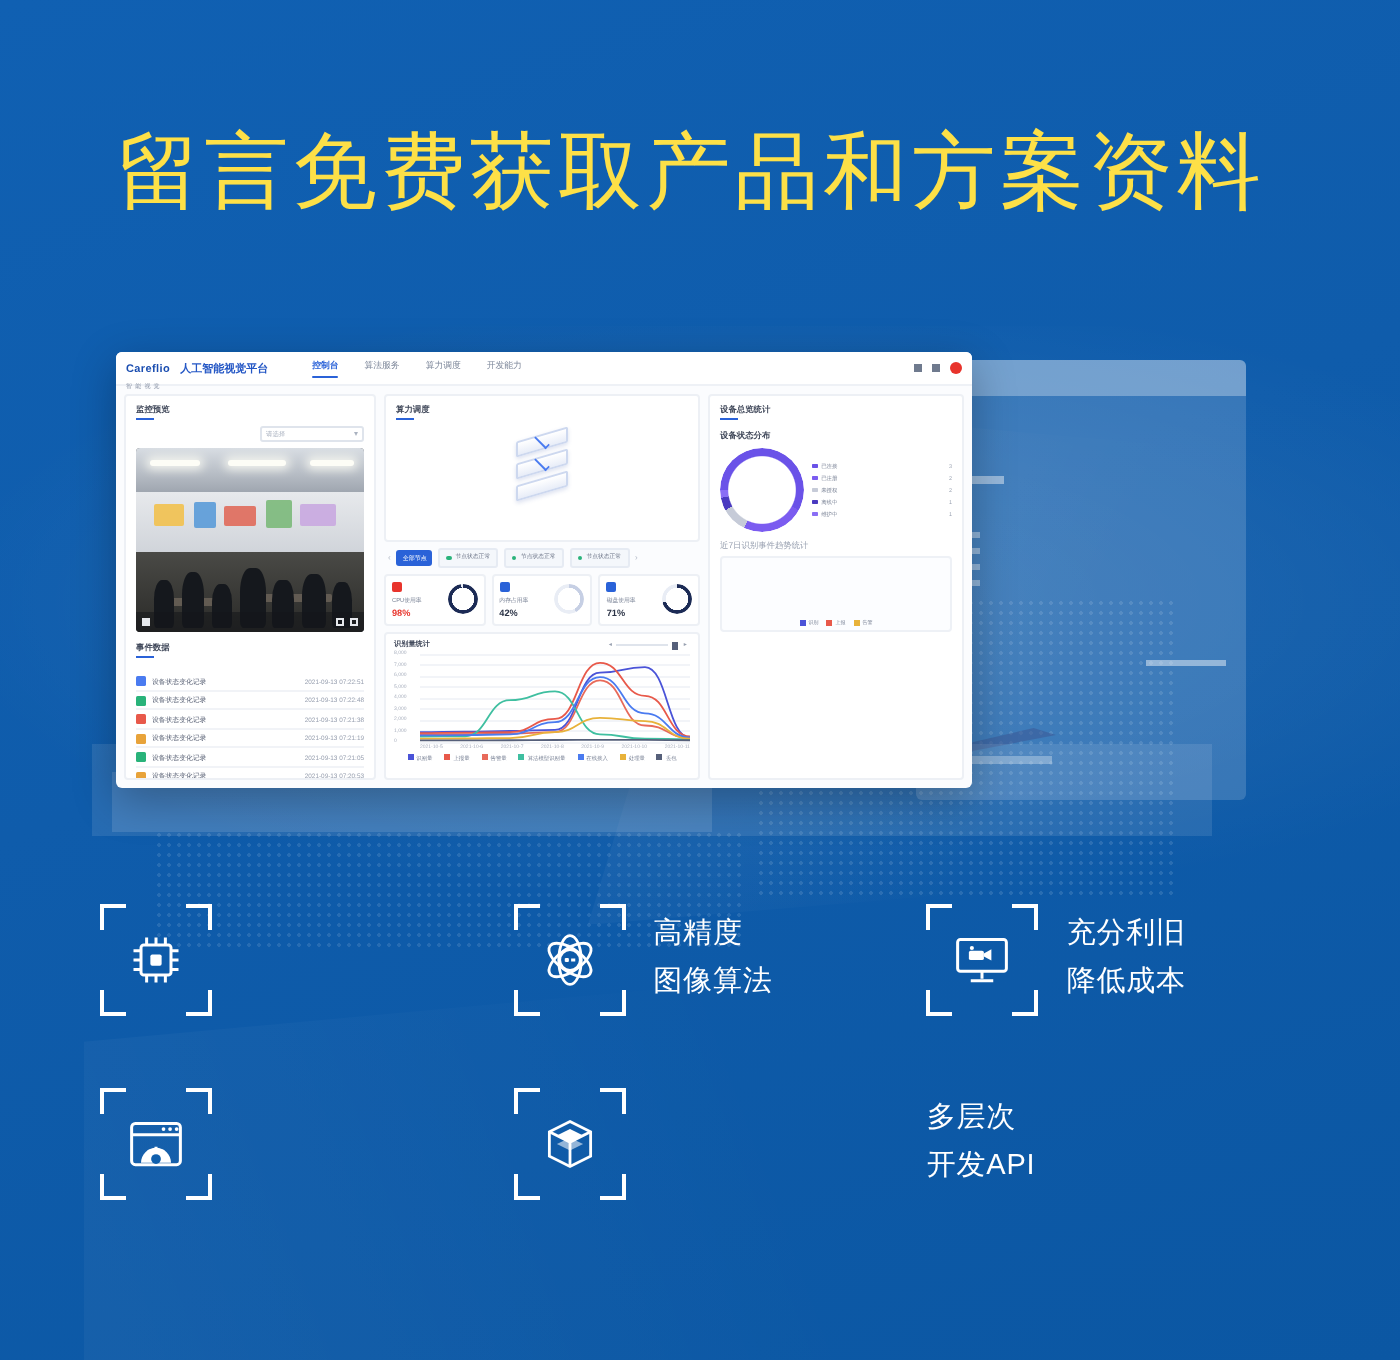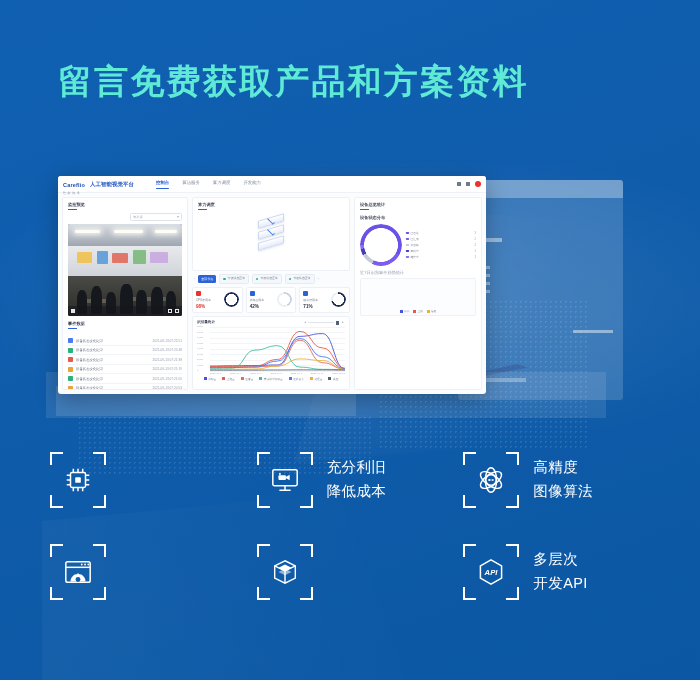--- a/index.html
+++ b/index.html
@@ -41,21 +41,21 @@
   .bg-dots2{
     position:absolute; left:11%; top:61%;
     width:42%; height:9%;
     background-image:radial-gradient(rgba(255,255,255,.10) 1px, transparent 1px);
     background-size:5px 5px;
   }
 
   
   .headline-wrap{ position:absolute; left:58px; top:62px; }
   .headline{
-    color:#5eead4; font-size:34px; font-weight:bold;
+    color:#fde047; font-size:42px; font-weight:normal;
     letter-spacing:2.2px; line-height:1.15; white-space:nowrap;
   }
   .subline{
     margin-top:16px;
     color:#ffffff; font-size:15.5px; font-weight:bold;
     letter-spacing:.6px; white-space:nowrap;
   }
 
   
   .shot-stage{ position:absolute; left:58px; top:176px; width:584px; height:240px; }
@@ -669,43 +669,43 @@
 
 <div class="features" id="features">
     <div class="feature">
       <div class="fbox"><span class="corner c1"></span><span class="corner c2"></span><span class="corner c3"></span><span class="corner c4"></span><span><svg width="30" height="30" viewBox="0 0 32 32" fill="none" stroke="#fff" stroke-width="1.6">
             <rect x="8" y="8" width="16" height="16" rx="1.5"></rect>
             <rect x="13" y="13" width="6" height="6" rx="1" fill="#fff" stroke="none"></rect>
             <path d="M11 8V4M16 8V4M21 8V4M11 28v-4M16 28v-4M21 28v-4M8 11H4M8 16H4M8 21H4M28 11h-4M28 16h-4M28 21h-4"></path>
           </svg></span></div>
     </div>
     <div class="feature">
+      <div class="fbox"><span class="corner c1"></span><span class="corner c2"></span><span class="corner c3"></span><span class="corner c4"></span><span><svg width="30" height="30" viewBox="0 0 32 32" fill="none" stroke="#fff" stroke-width="1.5">
+            <circle cx="16" cy="16" r="5.5"></circle>
+            <ellipse cx="16" cy="16" rx="13" ry="6" transform="rotate(35 16 16)"></ellipse>
+            <ellipse cx="16" cy="16" rx="13" ry="6" transform="rotate(-35 16 16)"></ellipse>
+            <ellipse cx="16" cy="16" rx="13" ry="6" transform="rotate(90 16 16)"></ellipse>
+            <path d="M13.2 16h2.2M16.6 16h2.2M14.3 14.9v2.2" stroke-width="1.6"></path>
+          </svg></span></div>
+      <div class="ftext">
+        <div>高精度</div>
+        <div>图像算法</div>
+      </div>
+    </div>
+    <div class="feature">
       <div class="fbox"><span class="corner c1"></span><span class="corner c2"></span><span class="corner c3"></span><span class="corner c4"></span><span><svg width="30" height="30" viewBox="0 0 32 32" fill="none" stroke="#fff" stroke-width="1.6">
             <rect x="3" y="5" width="26" height="17" rx="1.5"></rect>
             <path d="M16 22v4M10 27h12"></path>
             <rect x="9" y="11" width="8" height="5" rx="1" fill="#fff" stroke="none"></rect>
             <path d="M17 12.5l4-2.2v6l-4-2.2z" fill="#fff" stroke="none"></path>
             <circle cx="10.6" cy="9.6" r="1.1" fill="#fff" stroke="none"></circle>
           </svg></span></div>
       <div class="ftext">
         <div>充分利旧</div>
         <div>降低成本</div>
-      </div>
-    </div>
-    <div class="feature">
-      <div class="fbox"><span class="corner c1"></span><span class="corner c2"></span><span class="corner c3"></span><span class="corner c4"></span><span><svg width="30" height="30" viewBox="0 0 32 32" fill="none" stroke="#fff" stroke-width="1.5">
-            <circle cx="16" cy="16" r="5.5"></circle>
-            <ellipse cx="16" cy="16" rx="13" ry="6" transform="rotate(35 16 16)"></ellipse>
-            <ellipse cx="16" cy="16" rx="13" ry="6" transform="rotate(-35 16 16)"></ellipse>
-            <ellipse cx="16" cy="16" rx="13" ry="6" transform="rotate(90 16 16)"></ellipse>
-            <path d="M13.2 16h2.2M16.6 16h2.2M14.3 14.9v2.2" stroke-width="1.6"></path>
-          </svg></span></div>
-      <div class="ftext">
-        <div>高精度</div>
-        <div>图像算法</div>
       </div>
     </div>
     <div class="feature">
       <div class="fbox"><span class="corner c1"></span><span class="corner c2"></span><span class="corner c3"></span><span class="corner c4"></span><span><svg width="30" height="30" viewBox="0 0 32 32" fill="none" stroke="#fff" stroke-width="1.6">
             <rect x="3" y="5" width="26" height="22" rx="2"></rect>
             <path d="M3 11h26"></path>
             <circle cx="20" cy="8" r="1" fill="#fff" stroke="none"></circle>
             <circle cx="23.5" cy="8" r="1" fill="#fff" stroke="none"></circle>
             <circle cx="27" cy="8" r="1" fill="#fff" stroke="none"></circle>
             <path d="M8 26c0-4.4 3.6-8 8-8s8 3.6 8 8z" fill="#fff" stroke="none"></path>
@@ -715,22 +715,18 @@
     </div>
     <div class="feature">
       <div class="fbox"><span class="corner c1"></span><span class="corner c2"></span><span class="corner c3"></span><span class="corner c4"></span><span><svg width="30" height="30" viewBox="0 0 32 32" fill="none" stroke="#fff" stroke-width="1.5">
             <path d="M16 4l11 5.5v13L16 28 5 22.5v-13z"></path>
             <path d="M5 9.5L16 15l11-5.5M16 15v13"></path>
             <path d="M16 8l7 3.4-7 3.4-7-3.4z" fill="#fff" stroke="none"></path>
             <path d="M16 12.6l7 3.4-7 3.4-7-3.4z" fill="#fff" stroke="none" opacity=".55"></path>
           </svg></span></div>
     </div>
     <div class="feature">
-      <div class="fbox"><span class="corner c1"></span><span class="corner c2"></span><span class="corner c3"></span><span class="corner c4"></span><span><svg width="30" height="30" viewBox="0 0 32 32" fill="none" stroke="#fff" stroke-width="1.6">
-            <path d="M16 3l11.3 6.5v13L16 29 4.7 22.5v-13z"></path>
-            <text x="16" y="19.4" font-size="8.2" font-style="italic" font-weight="bold" text-anchor="middle" fill="#fff" stroke="none" font-family="Liberation Sans, sans-serif">API</text>
-          </svg></span></div>
       <div class="ftext">
         <div>多层次</div>
         <div>开发API</div>
       </div>
     </div>
   </div>
 
 </body></html>

